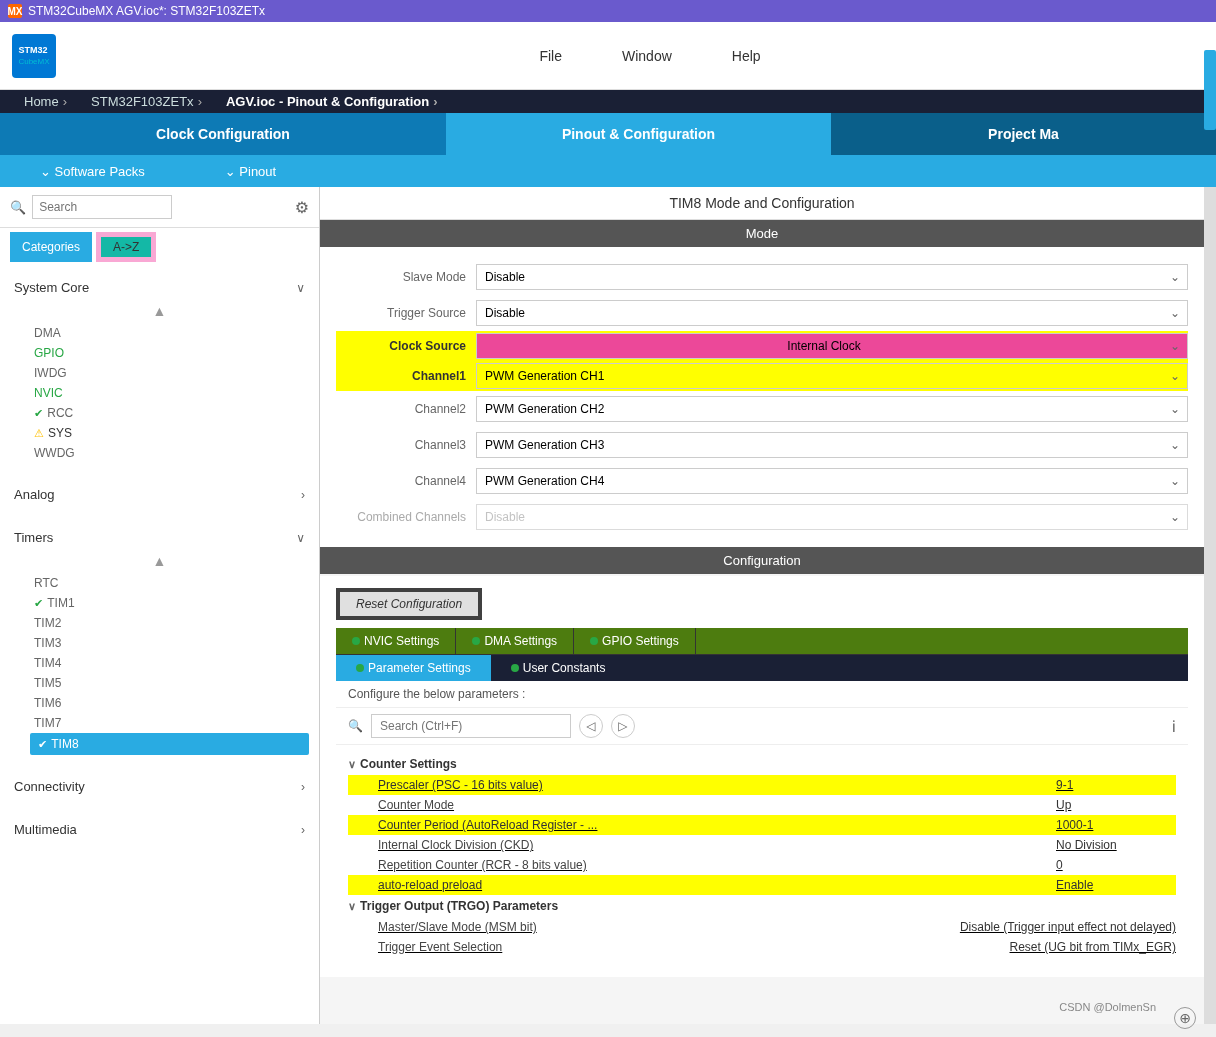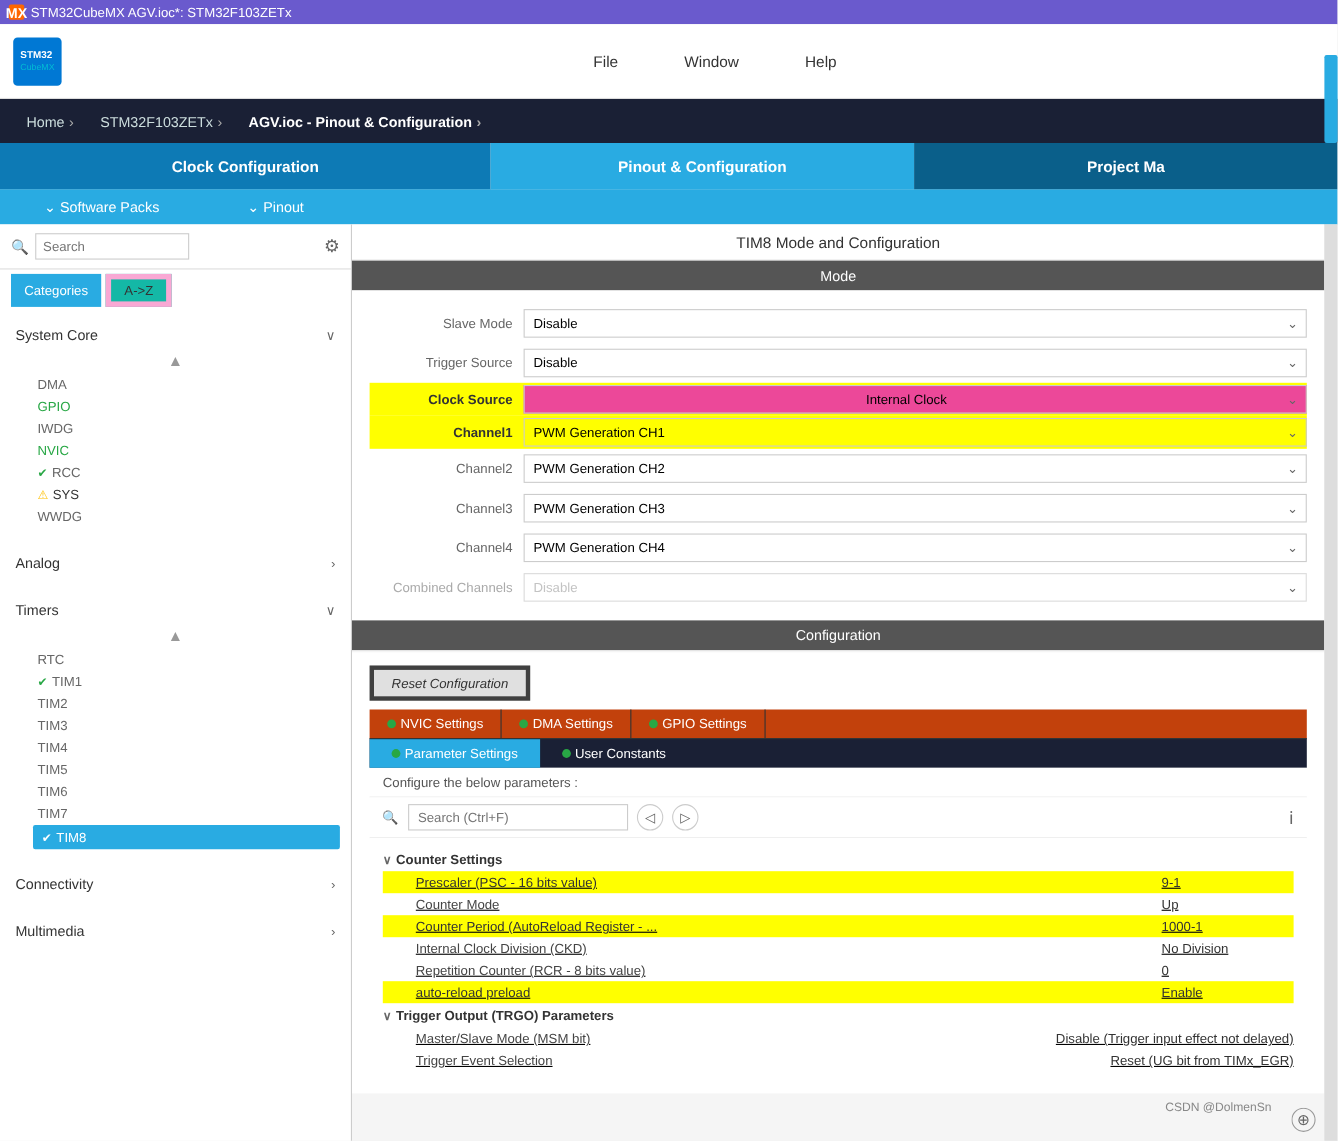--- a/index.html
+++ b/index.html
@@ -9,21 +9,21 @@
     .title-bar {
       background: #6a5acd;
       color: white;
       padding: 4px 8px;
       font-size: 12px;
       display: flex;
       align-items: center;
       gap: 6px;
       height: 22px;
     }
-    .title-bar-icon { width: 14px; height: 14px; background: #ff6600; border-radius: 2px; display: flex; align-items: center; justify-content: center; font-size: 13px; color: white; font-weight: bold; }
+    .title-bar-icon { width: 14px; height: 14px; background: #ff6600; border-radius: 2px; display: flex; align-items: center; justify-content: center; font-size: 10px; color: white; font-weight: bold; }
 
     
     .menu-bar {
       background: white;
       display: flex;
       align-items: center;
       padding: 6px 12px;
       gap: 40px;
       height: 68px;
       border-bottom: 1px solid #ddd;
@@ -35,21 +35,21 @@
     .menu-items { display: flex; gap: 60px; flex: 1; justify-content: center; }
     .menu-item { color: #333; cursor: pointer; font-size: 14px; }
 
     
     .breadcrumb {
       background: #1a2035;
       color: white;
       display: flex;
       align-items: center;
       padding: 0 12px;
-      height: 40px;
+      height: 23px;
       gap: 0;
     }
     .breadcrumb-item {
       color: #cdd;
       font-size: 13px;
       padding: 0 12px;
       height: 36px;
       display: flex;
       align-items: center;
       position: relative;
@@ -242,21 +242,21 @@
       padding: 5px 16px;
       font-size: 12px;
       cursor: pointer;
       color: #333;
       font-style: italic;
     }
 
     .tab-row {
       display: flex;
       margin-top: 8px;
-      background: #c2410c;
+      background: #4d7c0f;
     }
     .config-tab {
       padding: 6px 16px;
       font-size: 12px;
       cursor: pointer;
       color: #aaa;
       display: flex;
       align-items: center;
       gap: 4px;
       border-right: 1px solid #333;

